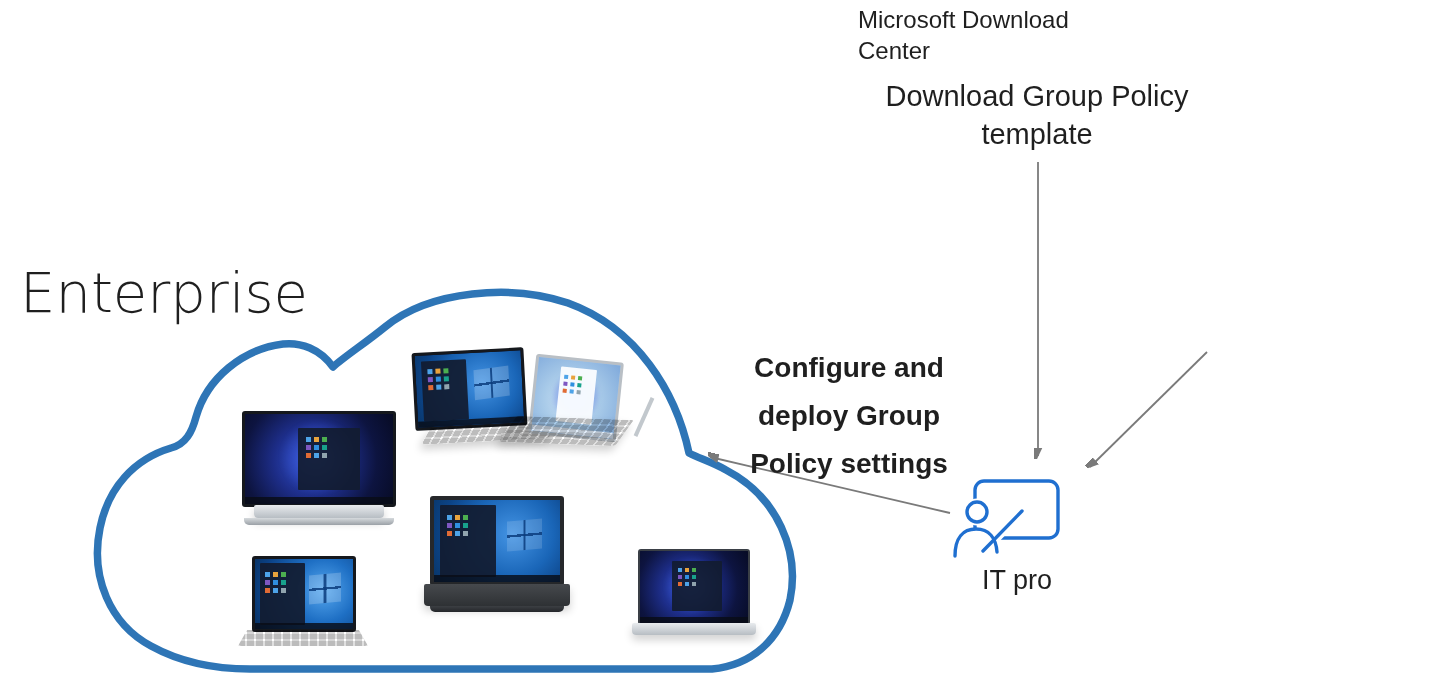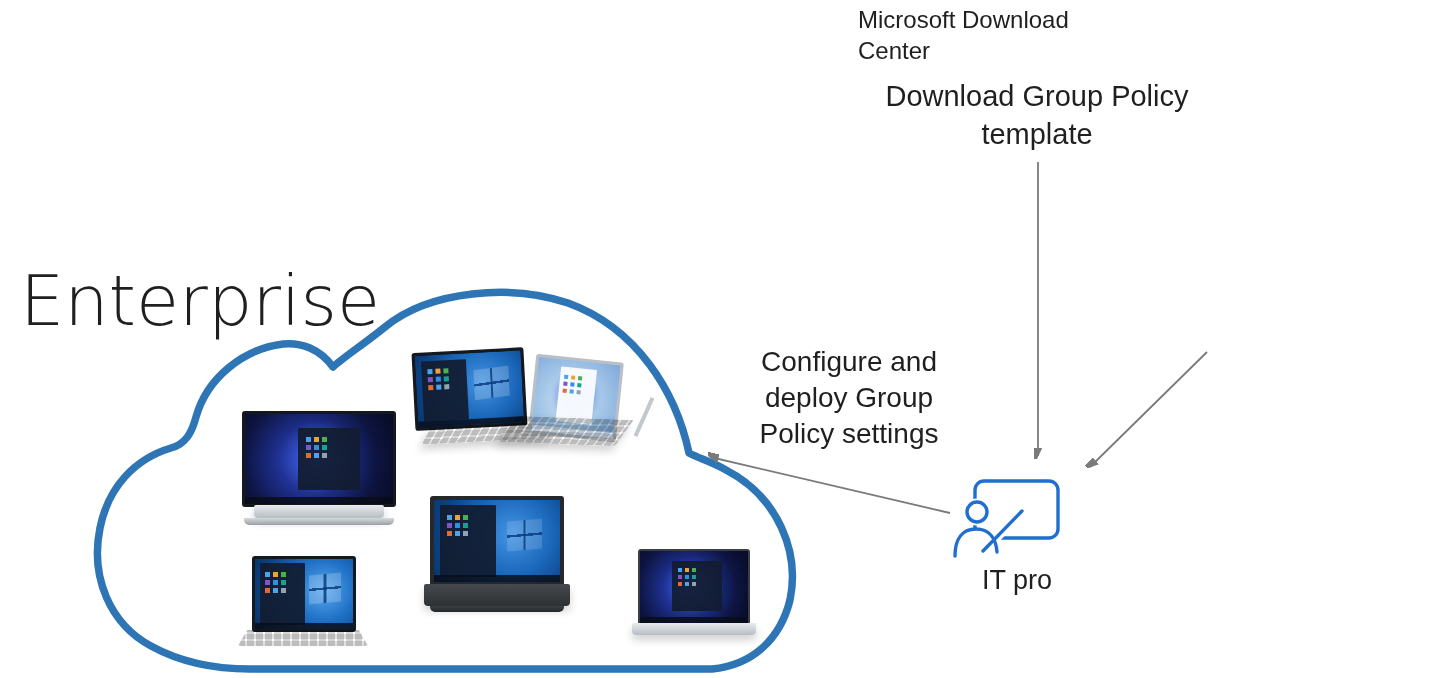--- a/index.html
+++ b/index.html
@@ -4,22 +4,22 @@
 <style>
   * { margin:0; padding:0; box-sizing:border-box; }
   html,body { background:#fff; }
   body { font-family:"Liberation Sans","DejaVu Sans",sans-serif; color:#1f1f1f; }
   #canvas { position:relative; width:1440px; height:678px; background:#fff; overflow:hidden; }
 
   .lbl { position:absolute; color:#1f1f1f; }
   .lbl-mdc  { left:858px; top:4px;   width:228px; font-size:24px; line-height:31px; }
   .lbl-dgpt { left:858px; top:77px;  width:358px; font-size:29px; line-height:38px; text-align:center; }
   .lbl-rn   { left:1106px; top:269px; width:332px; font-size:28px; line-height:37px; text-align:center; }
-  .lbl-cfg  { left:737px; top:344px; width:224px; font-size:28px; line-height:36px; text-align:center; }
-  .lbl-ent  { left:20px;  top:260px; font-size:70px; font-weight:200; letter-spacing:0;
+  .lbl-cfg  { left:737px; top:344px; width:224px; font-size:28px; line-height:48px; text-align:center;font-weight:bold; }
+  .lbl-ent  { left:20px;  top:260px; font-size:56px; font-weight:200; letter-spacing:0;
               font-family:"DejaVu Sans","Liberation Sans",sans-serif; }
   .lbl-itpro{ left:966px; top:565px; width:102px; font-size:27px; text-align:center; }
 
   svg.overlay { position:absolute; left:0; top:0; }
 
   
   .dev { position:absolute; }
   .scr { position:absolute; border-radius:3px; overflow:hidden; }
   .bezel-dark  { border:3px solid #15181d; background:#0a1026; }
   .bezel-black { border:4px solid #26282b; background:#0a1026; }

